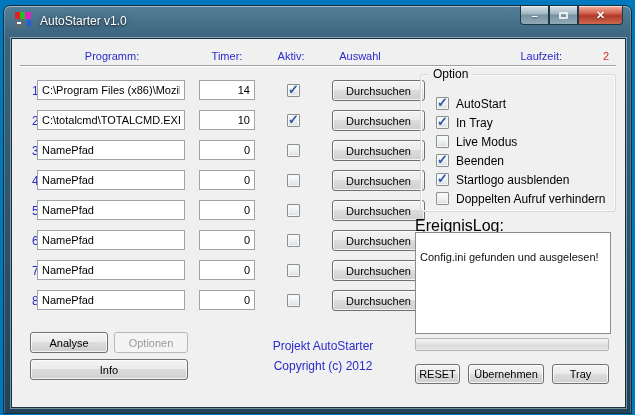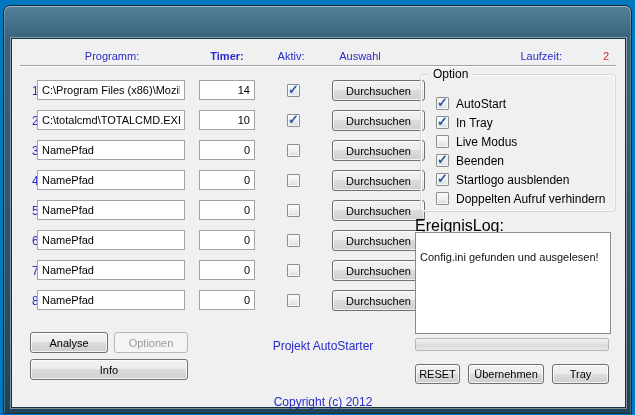--- a/index.html
+++ b/index.html
@@ -37,21 +37,21 @@
   .winbtn.close .glyph { font-weight:bold; text-shadow:0 1px 1px rgba(0,0,0,.6); }
 
   
   .client {
     position:absolute; left:7px; top:32px; width:615px; height:370px;
     background:#F0F0F0; border:1px solid #15333F;
     box-shadow:0 0 0 1px rgba(255,255,255,.4);
   }
   .hdr { position:absolute; top:11px; font-size:11px; color:#2A2ACC; text-align:center; }
   .hdr-programm { left:25px; width:150px; }
-  .hdr-timer    { left:187px; width:56px;font-weight:bold; }
+  .hdr-timer    { left:187px; width:56px; }
   .hdr-aktiv    { left:253px; width:52px; }
   .hdr-auswahl  { left:308px; width:80px; }
   .hdr-laufzeit { left:460px; width:90px; text-align:right; }
   .hdr-laufzeit-value { left:575px; width:22px; text-align:right; color:#D42B2B; }
   .hsep { position:absolute; left:8px; right:9px; top:26px; height:0;
           border-top:1px solid #A0A0A0; border-bottom:1px solid #FFF; }
 
   
   .row-num { position:absolute; width:22px; text-align:right; font-size:12px; color:#2A2ACC; }
   .tbox {
@@ -84,21 +84,21 @@
   }
   .row-cb { left:275px; }
 
   
   .analyse-btn  { left:18px;  top:293px; width:78px; height:21px; }
   .optionen-btn { left:102px; top:293px; width:74px; height:21px; }
   .info-btn     { left:18px;  top:320px; width:158px; height:21px; }
 
   .credit { position:absolute; left:231px; width:160px; text-align:center; font-size:12px; color:#2A2ACC; }
   .credit1 { top:300px; }
-  .credit2 { top:320px;margin-top:36px; }
+  .credit2 { top:320px; }
 
   
   .groupbox {
     position:absolute; left:408px; top:35px; width:196px; height:138px;
     border:1px solid #D5D9DC; border-radius:3px; box-shadow:inset 0 0 0 1px #FBFBFB;
   }
   .groupbox-label {
     position:absolute; left:8px; top:-8px; background:#F0F0F0; padding:0 4px;
     font-size:12px; color:#000;
   }
@@ -119,20 +119,42 @@
   }
   .reset-btn { left:403px; top:325px; width:45px; height:20px; }
   .apply-btn { left:456px; top:325px; width:76px; height:20px; }
   .ende-btn  { left:540px; top:325px; width:57px; height:20px; }
 </style>
 </head>
 <body>
 
 <div class="window">
 
+  <div class="titlebar">
+    <svg class="app-icon" viewBox="0 0 16 16">
+      <rect x="0" y="0" width="5" height="7" fill="#E02020"></rect>
+      <rect x="5" y="0" width="5" height="7" fill="#22C022"></rect>
+      <rect x="10" y="0" width="6" height="7" fill="#E020C0"></rect>
+      <rect x="12" y="8" width="4" height="6" fill="#2060E0"></rect>
+      <rect x="0" y="8" width="9" height="8" fill="#5A6B75"></rect>
+      <rect x="2" y="10" width="4" height="2" fill="#FFFFFF"></rect>
+    </svg>
+    <span class="title-text">AutoStarter v1.0</span>
+    <div class="winbtns">
+      <div class="winbtn min">
+        <span class="glyph">–</span>
+      </div>
+      <div class="winbtn max">
+        <span class="box"></span>
+      </div>
+      <div class="winbtn close">
+        <span class="glyph">✕</span>
+      </div>
+    </div>
+  </div>
 
   <div class="client">
 
     <div class="hdr hdr-programm">Programm:</div>
     <div class="hdr hdr-timer">Timer:</div>
     <div class="hdr hdr-aktiv">Aktiv:</div>
     <div class="hdr hdr-auswahl">Auswahl</div>
     <div class="hdr hdr-laufzeit">Laufzeit:</div>
     <div class="hdr hdr-laufzeit-value">2</div>
     <div class="hsep"></div>

